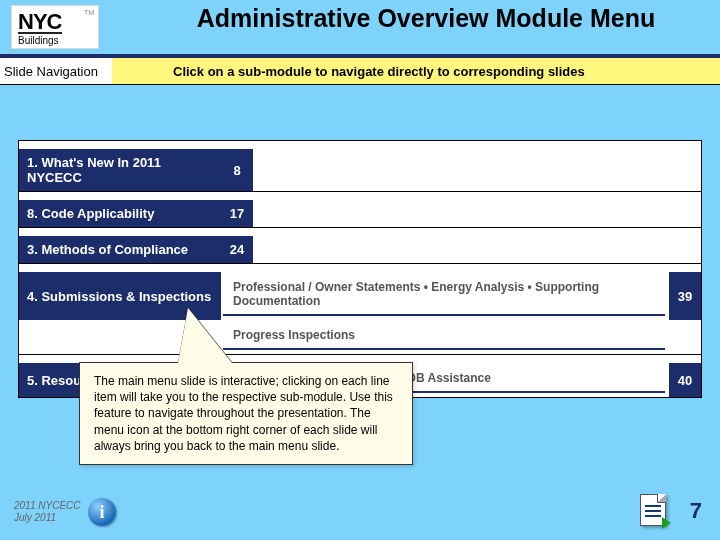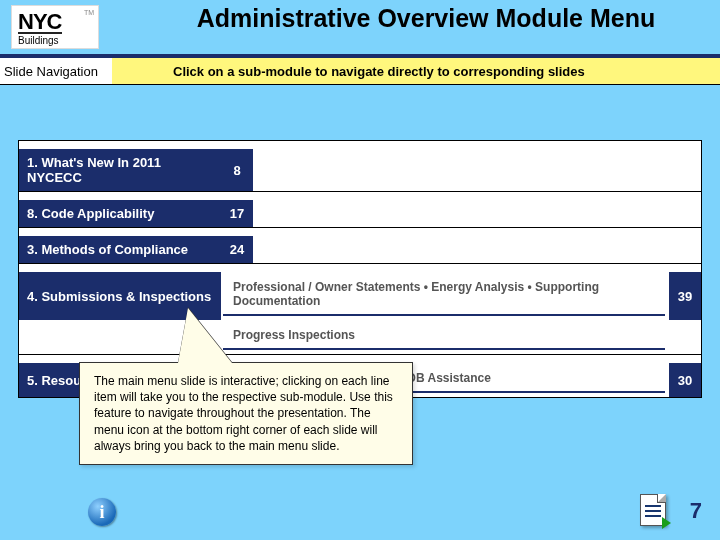--- a/index.html
+++ b/index.html
@@ -110,30 +110,34 @@
         <div class="cell-l"></div>
         <div class="cell-m">Progress Inspections</div>
         <div class="cell-r"></div>
       </div>
     </div>
 
     <div>
       <div class="row">
         <div class="cell-l">5. Resources</div>
         <div class="cell-m">References and Resources • DOB Assistance</div>
-        <div class="cell-r">30</div>
+        <div class="cell-r">40</div>
       </div>
     </div>
 
   </div>
 
   <div class="note">
     <span>The main menu slide is interactive; clicking on each line item will take you to the respective sub-module. Use this feature to navigate throughout the presentation. The menu icon at the bottom right corner of each slide will always bring you back to the main menu slide.</span>
   </div>
 
+  <div class="ftr-left">
+    <div>2011 NYCECC</div>
+    <div>July 2011</div>
+  </div>
 
   <div class="ftr-icon">
     <div class="info-icon">i</div>
   </div>
 
   <div class="menu-icon">
     <div class="doc-icon">
       <span class="line l1"></span>
         <span class="line l2"></span>
         <span class="line l3"></span>

